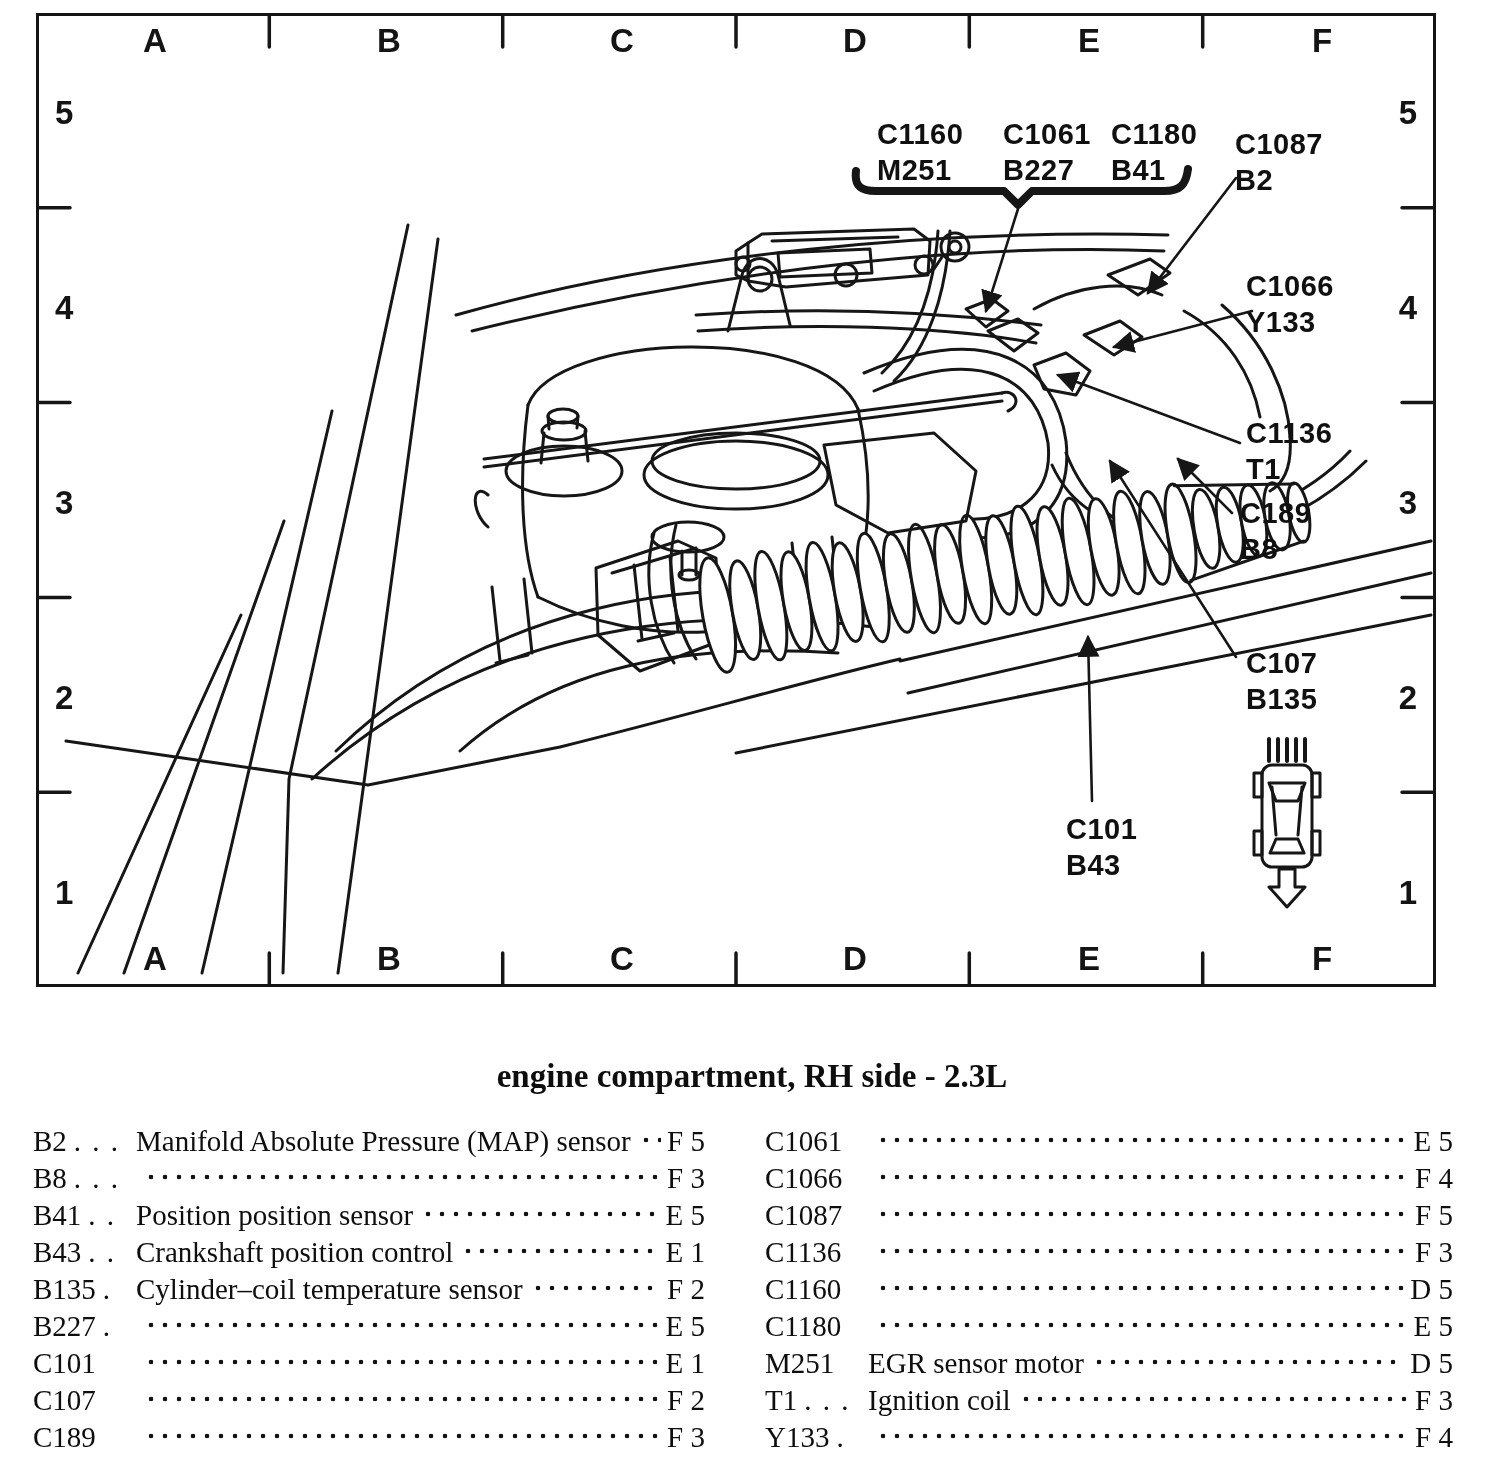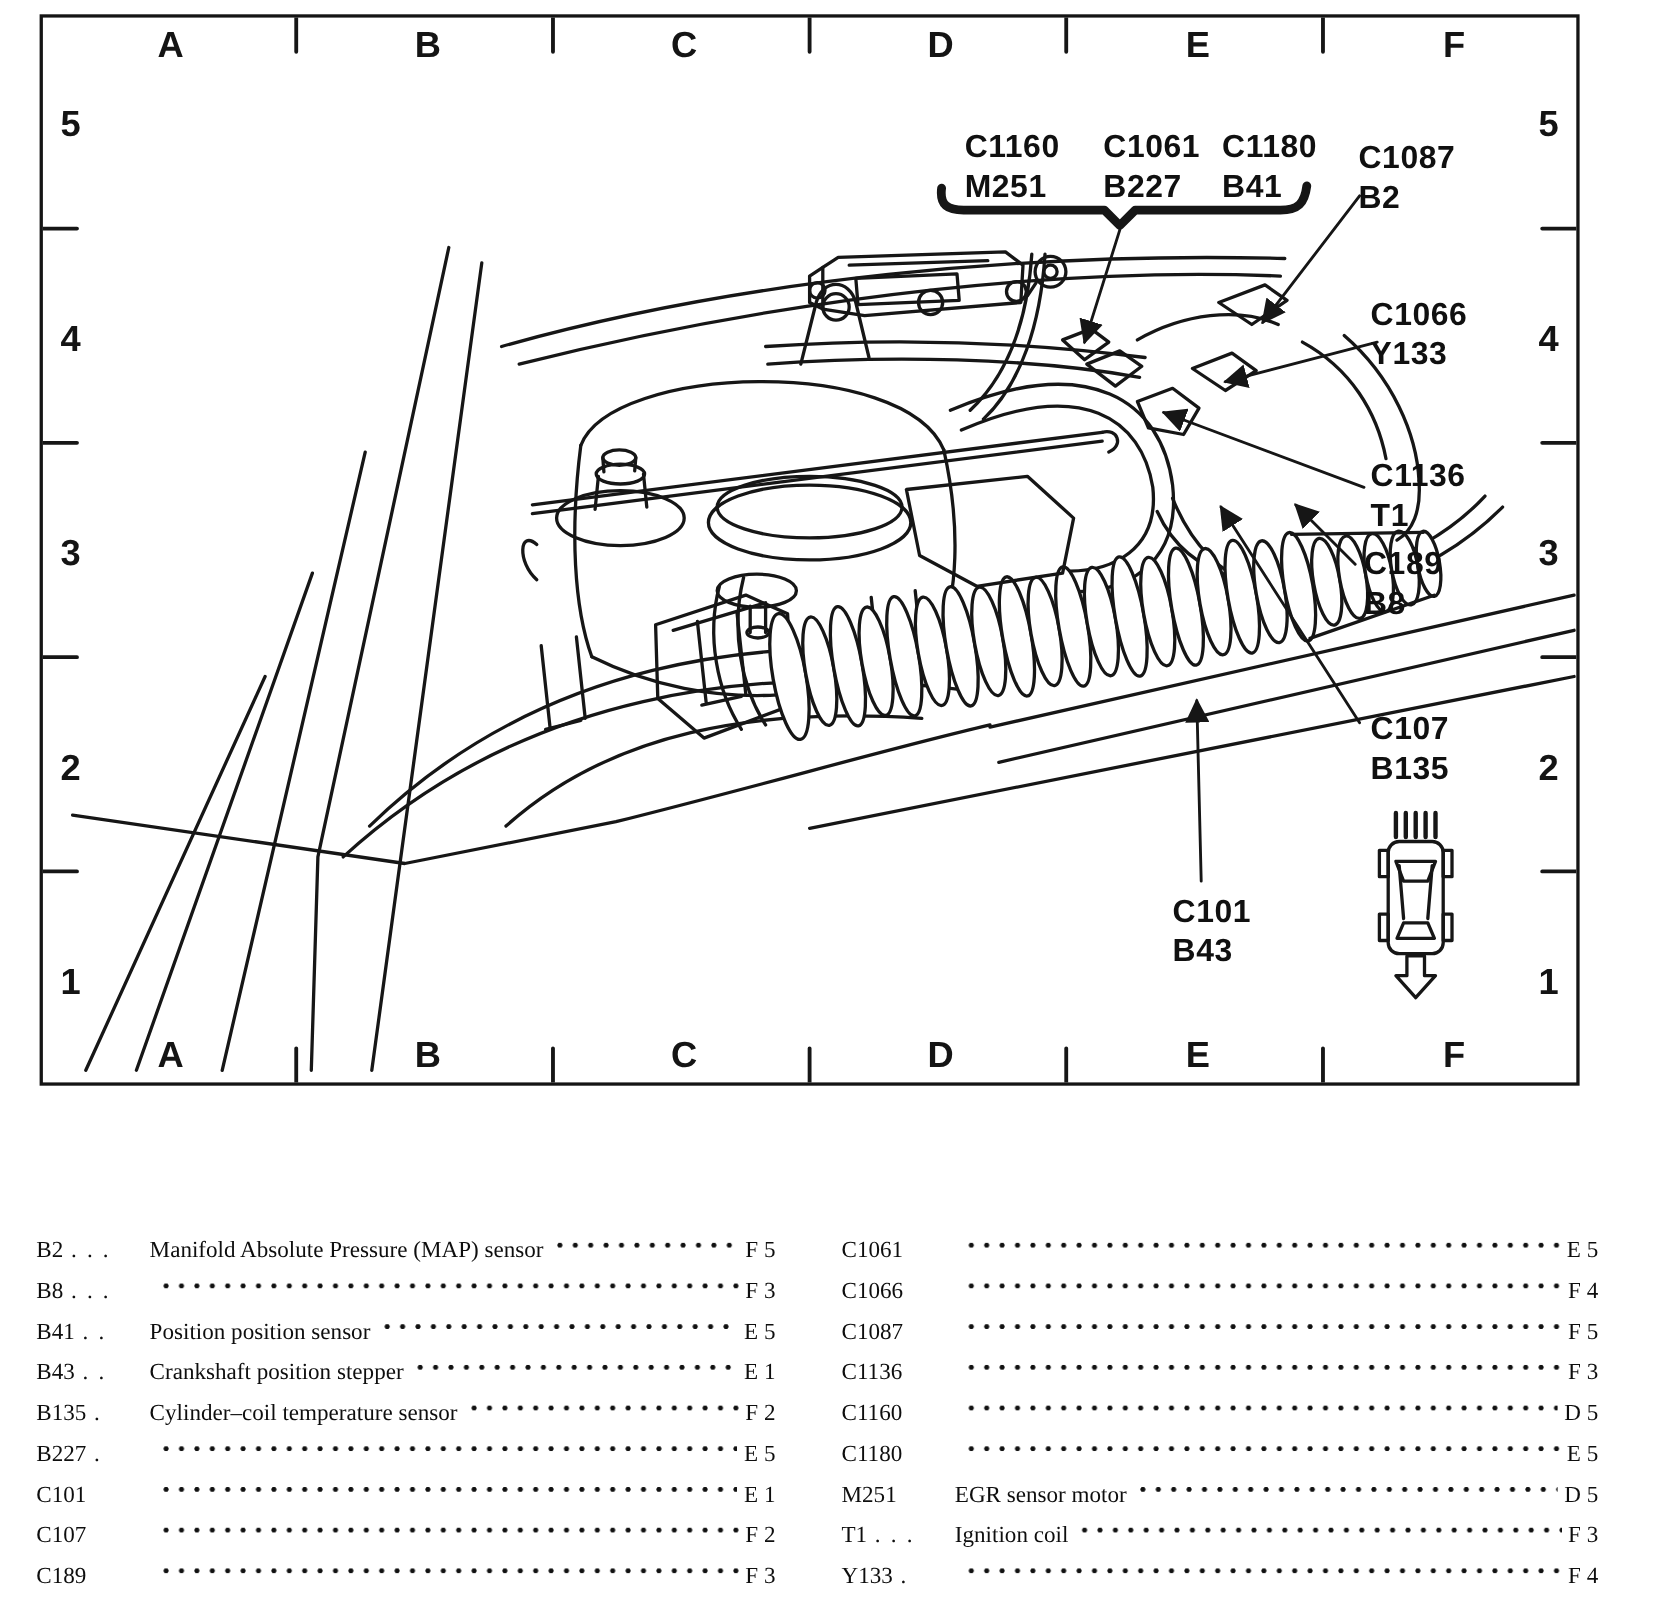--- a/index.html
+++ b/index.html
@@ -18,21 +18,21 @@
            font-family:"Liberation Sans",sans-serif;font-weight:700;
            font-size:29px;line-height:36px;color:#101010;white-space:nowrap;
            letter-spacing:0.5px;}
   
   .caption{position:absolute;top:1058px;left:0;width:1504px;text-align:center;
            font-weight:700;font-size:33px;color:#0e0e0e;}
   
   .legend-col{position:absolute;top:1122px;display:flex;flex-direction:column;}
   .legend-col.left{left:33px;width:672px;}
   .legend-col.right{left:765px;width:688px;}
-  .lrow{display:flex;align-items:baseline;height:37px;font-size:21px;color:#0e0e0e;}
+  .lrow{display:flex;align-items:baseline;height:37px;font-size:29px;color:#0e0e0e;}
   .lcode{flex:0 0 103px;white-space:nowrap;}
   .lcode .dots{margin-left:7px;letter-spacing:2px;}
   .ldesc{white-space:nowrap;}
   .lfill{flex:1 1 4px;min-width:4px;height:1em;margin:0 6px;
          background-image:radial-gradient(circle,#111 2px,rgba(0,0,0,0) 2.6px);
          background-size:14px 6px;background-repeat:repeat-x;
          background-position:2px calc(100% - 8px);}
   .lref{flex:0 0 auto;white-space:nowrap;}
 </style>
 </head>
@@ -264,20 +264,21 @@
     <div class="callout" style="left:1207px;top:629px">
       <span>C107</span>
       <span>B135</span>
     </div>
     <div class="callout" style="left:1027px;top:795px">
       <span>C101</span>
       <span>B43</span>
     </div>
   </div>
 
+  <div class="caption">engine compartment, RH side - 2.3L</div>
 
   <div class="legend-col left">
     <div class="lrow">
       <span class="lcode"><span>B2</span><span class="dots">. . .</span></span>
       <span class="ldesc">Manifold Absolute Pressure (MAP) sensor</span>
       <span class="lfill"></span>
       <span class="lref">F 5</span>
     </div>
     <div class="lrow">
       <span class="lcode"><span>B8</span><span class="dots">. . .</span></span>
@@ -285,21 +286,21 @@
       <span class="lref">F 3</span>
     </div>
     <div class="lrow">
       <span class="lcode"><span>B41</span><span class="dots">. .</span></span>
       <span class="ldesc">Position position sensor</span>
       <span class="lfill"></span>
       <span class="lref">E 5</span>
     </div>
     <div class="lrow">
       <span class="lcode"><span>B43</span><span class="dots">. .</span></span>
-      <span class="ldesc">Crankshaft position stepper</span>
+      <span class="ldesc">Crankshaft position control</span>
       <span class="lfill"></span>
       <span class="lref">E 1</span>
     </div>
     <div class="lrow">
       <span class="lcode"><span>B135</span><span class="dots">.</span></span>
       <span class="ldesc">Cylinder–coil temperature sensor</span>
       <span class="lfill"></span>
       <span class="lref">F 2</span>
     </div>
     <div class="lrow">

